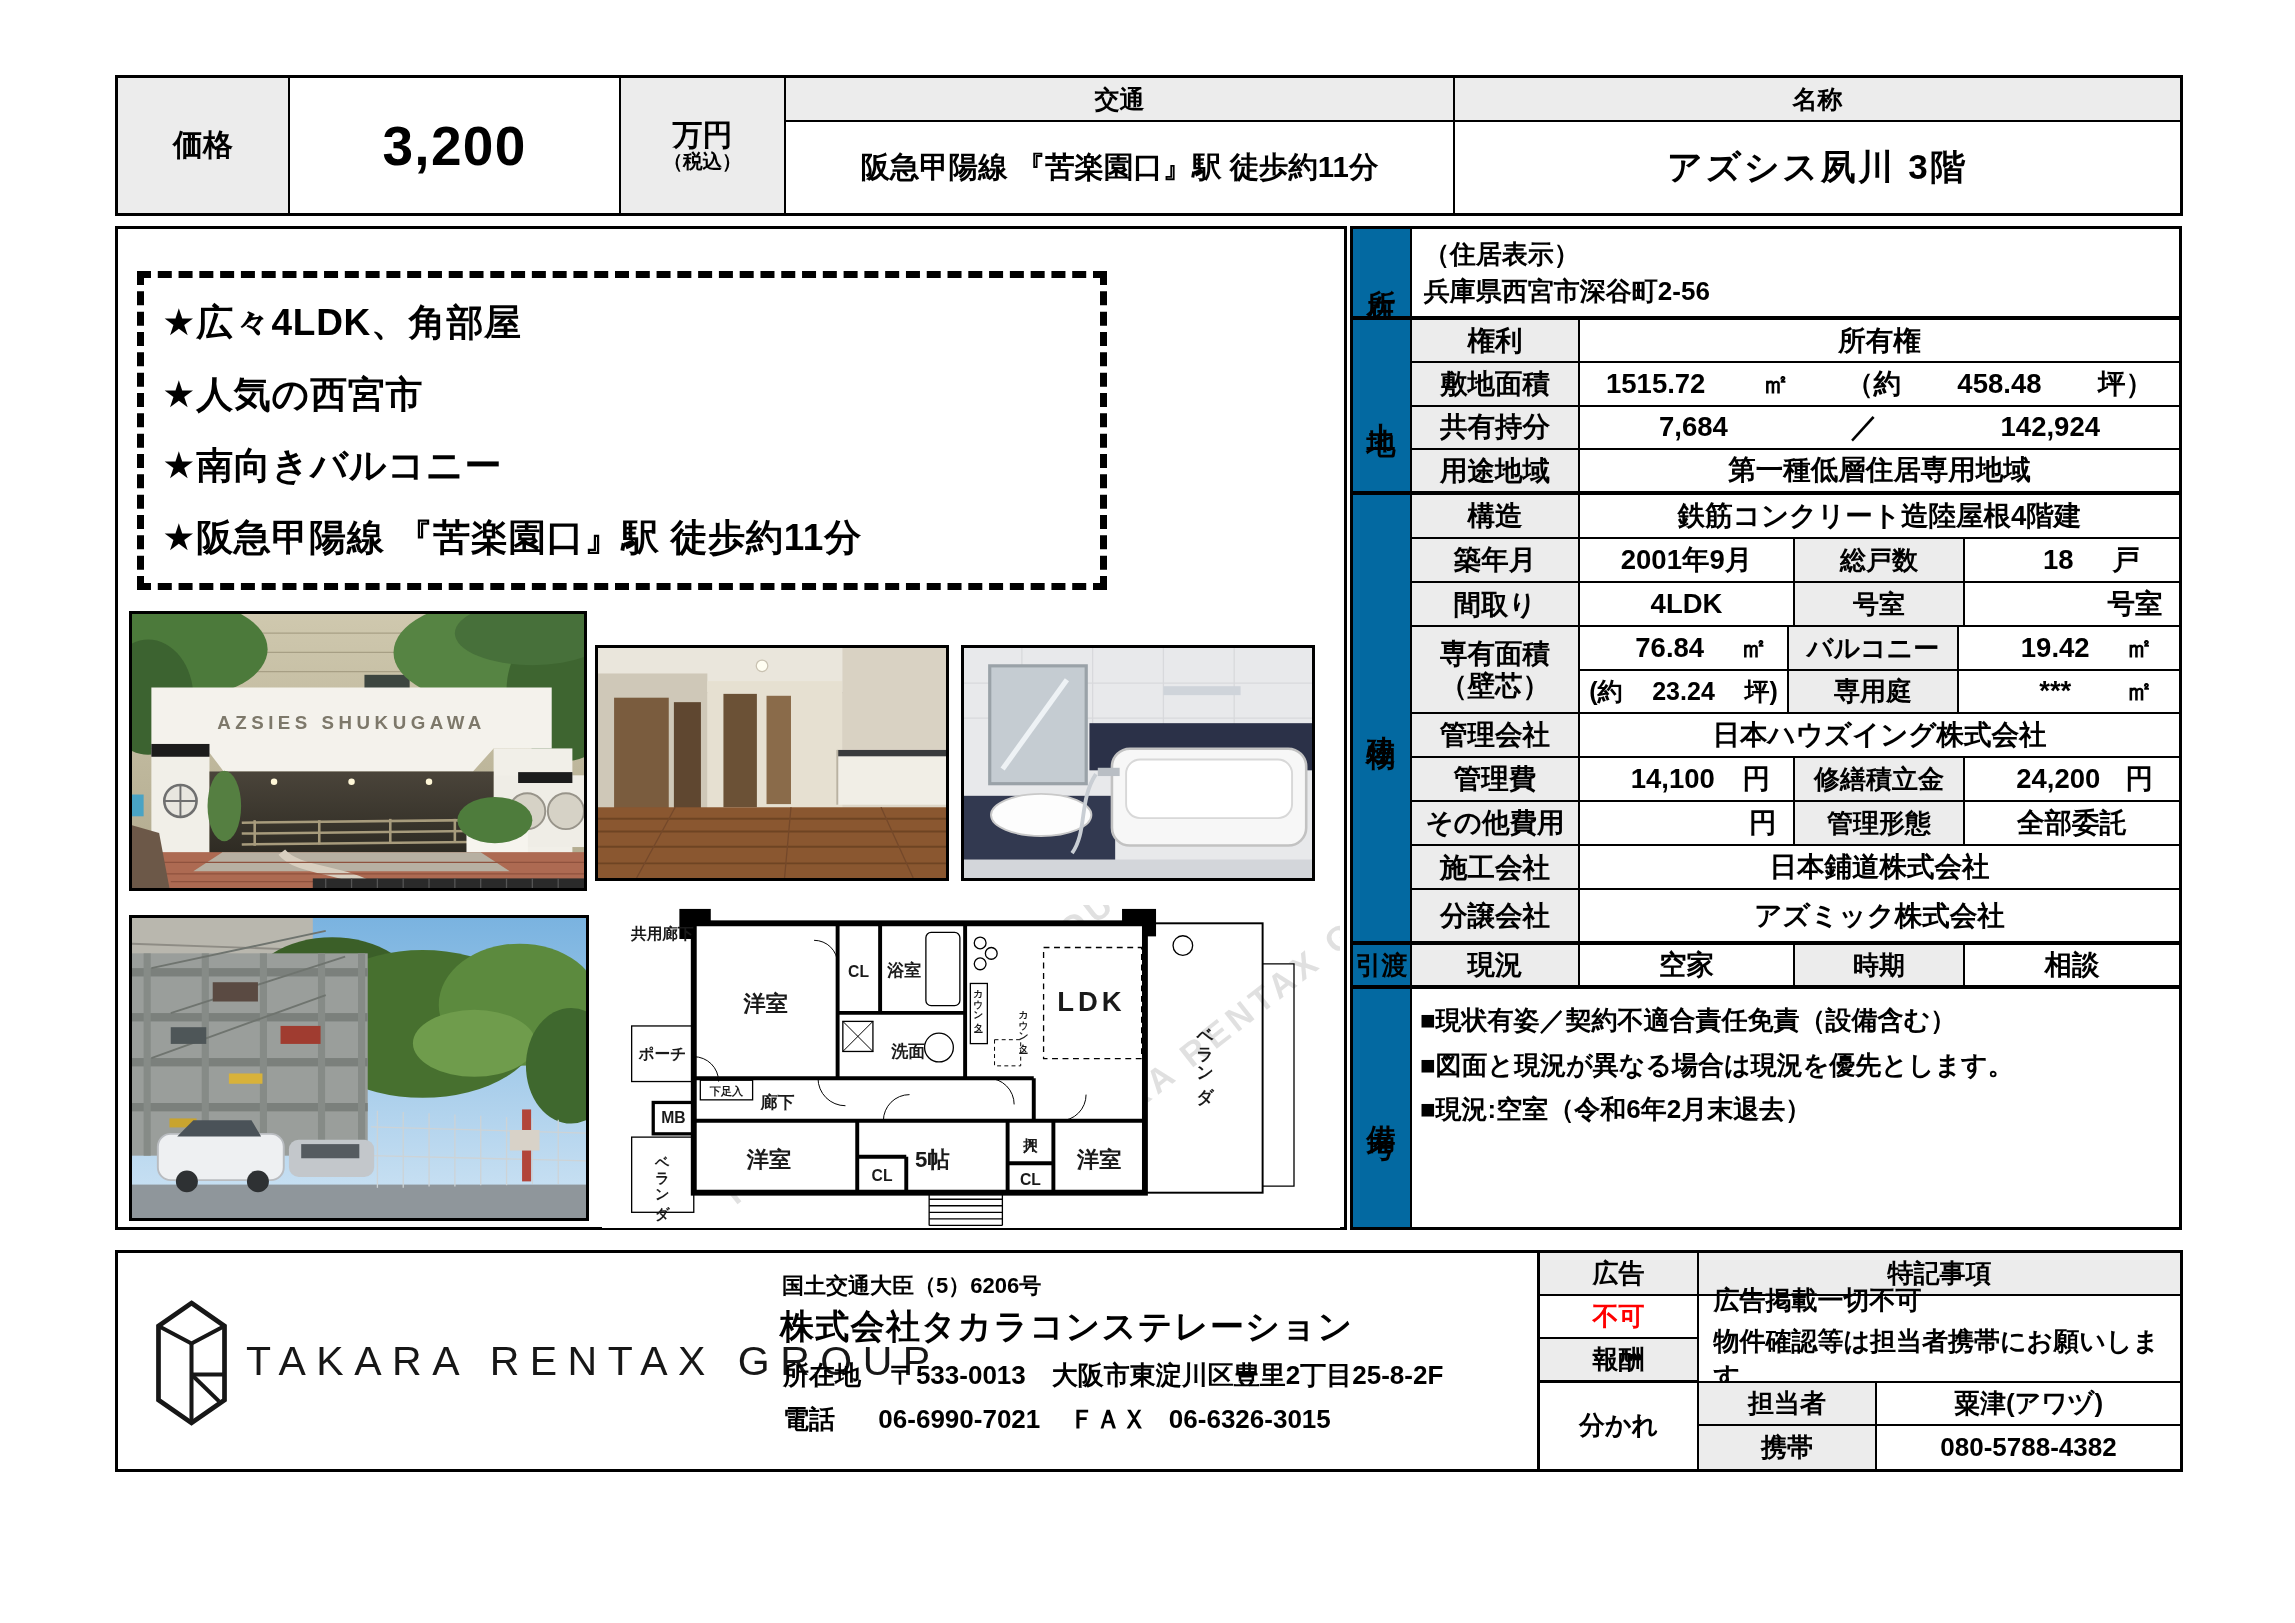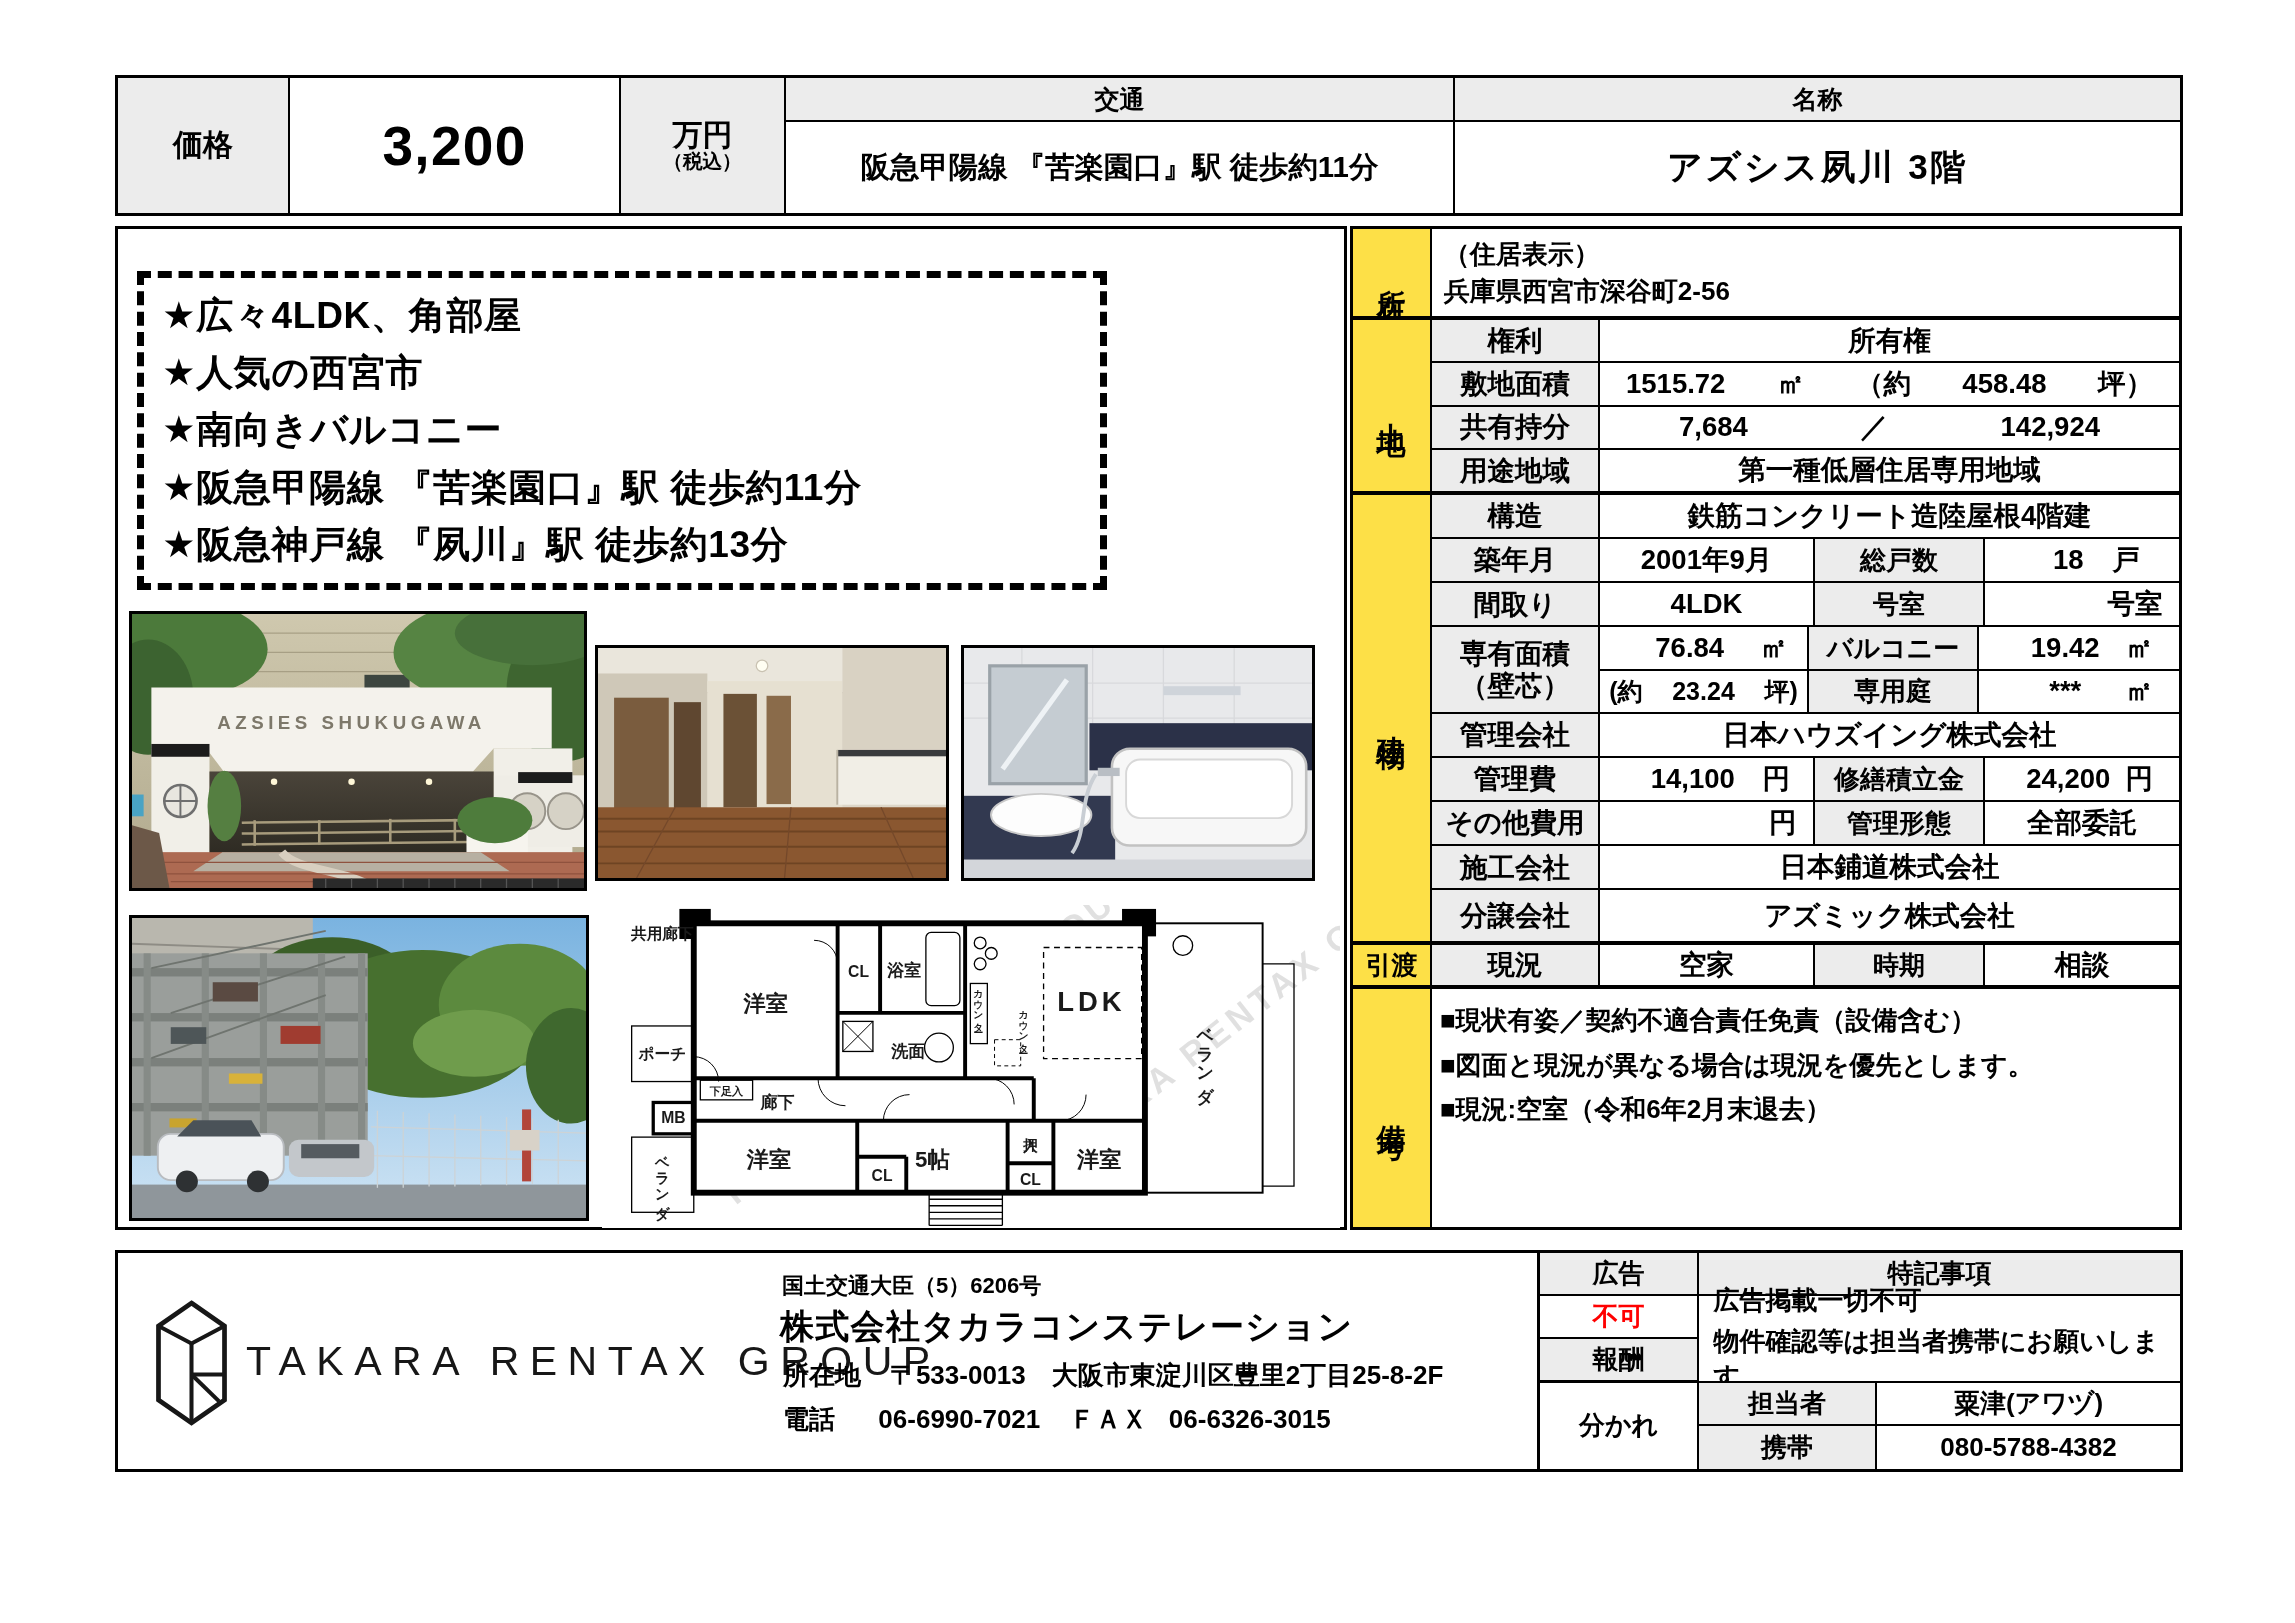--- a/index.html
+++ b/index.html
@@ -48,21 +48,21 @@
   .floorplan { left:484px; top:676px; width:738px; height:323px; background:#fff; }
   .floorplan svg { width:100%; height:100%; display:block; }
   .fp-label { font-weight:bold; fill:#1a1a1a; }
   .fp-vert { writing-mode:vertical-rl; text-orientation:upright; }
 
   
   .rtable { left:1350px; top:226px; width:832px; height:1004px; border:3.9px solid #000; display:flex; flex-direction:column; }
   .sect { display:flex; }
   .sect + .sect { border-top:4.6px solid #000; }
   .slabel {
-    width:79px; border-right:2.6px solid #000; background:#fde047;
+    width:59px; border-right:2.6px solid #000; background:#0369a1;
     display:flex; align-items:center; justify-content:center;
     font-size:29px; font-weight:bold;
     writing-mode:vertical-rl; text-orientation:upright; letter-spacing:6.5px;
   }
   .slabel.horiz { writing-mode:horizontal-tb; letter-spacing:0; font-size:26px; }
   .scontent { flex:1; display:flex; flex-direction:column; }
   .trow { display:flex; flex:1; }
   .trow + .trow { border-top:2px solid #000; }
   .lbl { width:168px; background:#ececec; border-right:2px solid #000; font-size:27.5px; font-weight:bold; display:flex; align-items:center; justify-content:center; text-align:center; line-height:1.15; }
   .val { flex:1; font-size:27.5px; font-weight:bold; display:flex; align-items:center; justify-content:center; }
@@ -114,21 +114,20 @@
   </div>
 </div>
 
 <div class="abs leftbox">
 
   <div class="abs dashedbox">
     <div class="hl">★広々4LDK、角部屋</div>
     <div class="hl">★人気の西宮市</div>
     <div class="hl">★南向きバルコニー</div>
     <div class="hl">★阪急甲陽線 『苦楽園口』駅  徒歩約11分</div>
-    <div class="hl">★阪急神戸線 『夙川』駅  徒歩約13分</div>
   </div>
 
   <div class="abs photo ph-entrance">
     <svg viewBox="0 0 700 428" preserveAspectRatio="none">
       <defs>
         <linearGradient id="g-tile" x1="0" y1="0" x2="0" y2="1">
           <stop offset="0" stop-color="#cfc8ae"></stop>
             <stop offset="1" stop-color="#b0a98d"></stop>
         </linearGradient>
         <linearGradient id="g-open" x1="0" y1="0" x2="0" y2="1">

